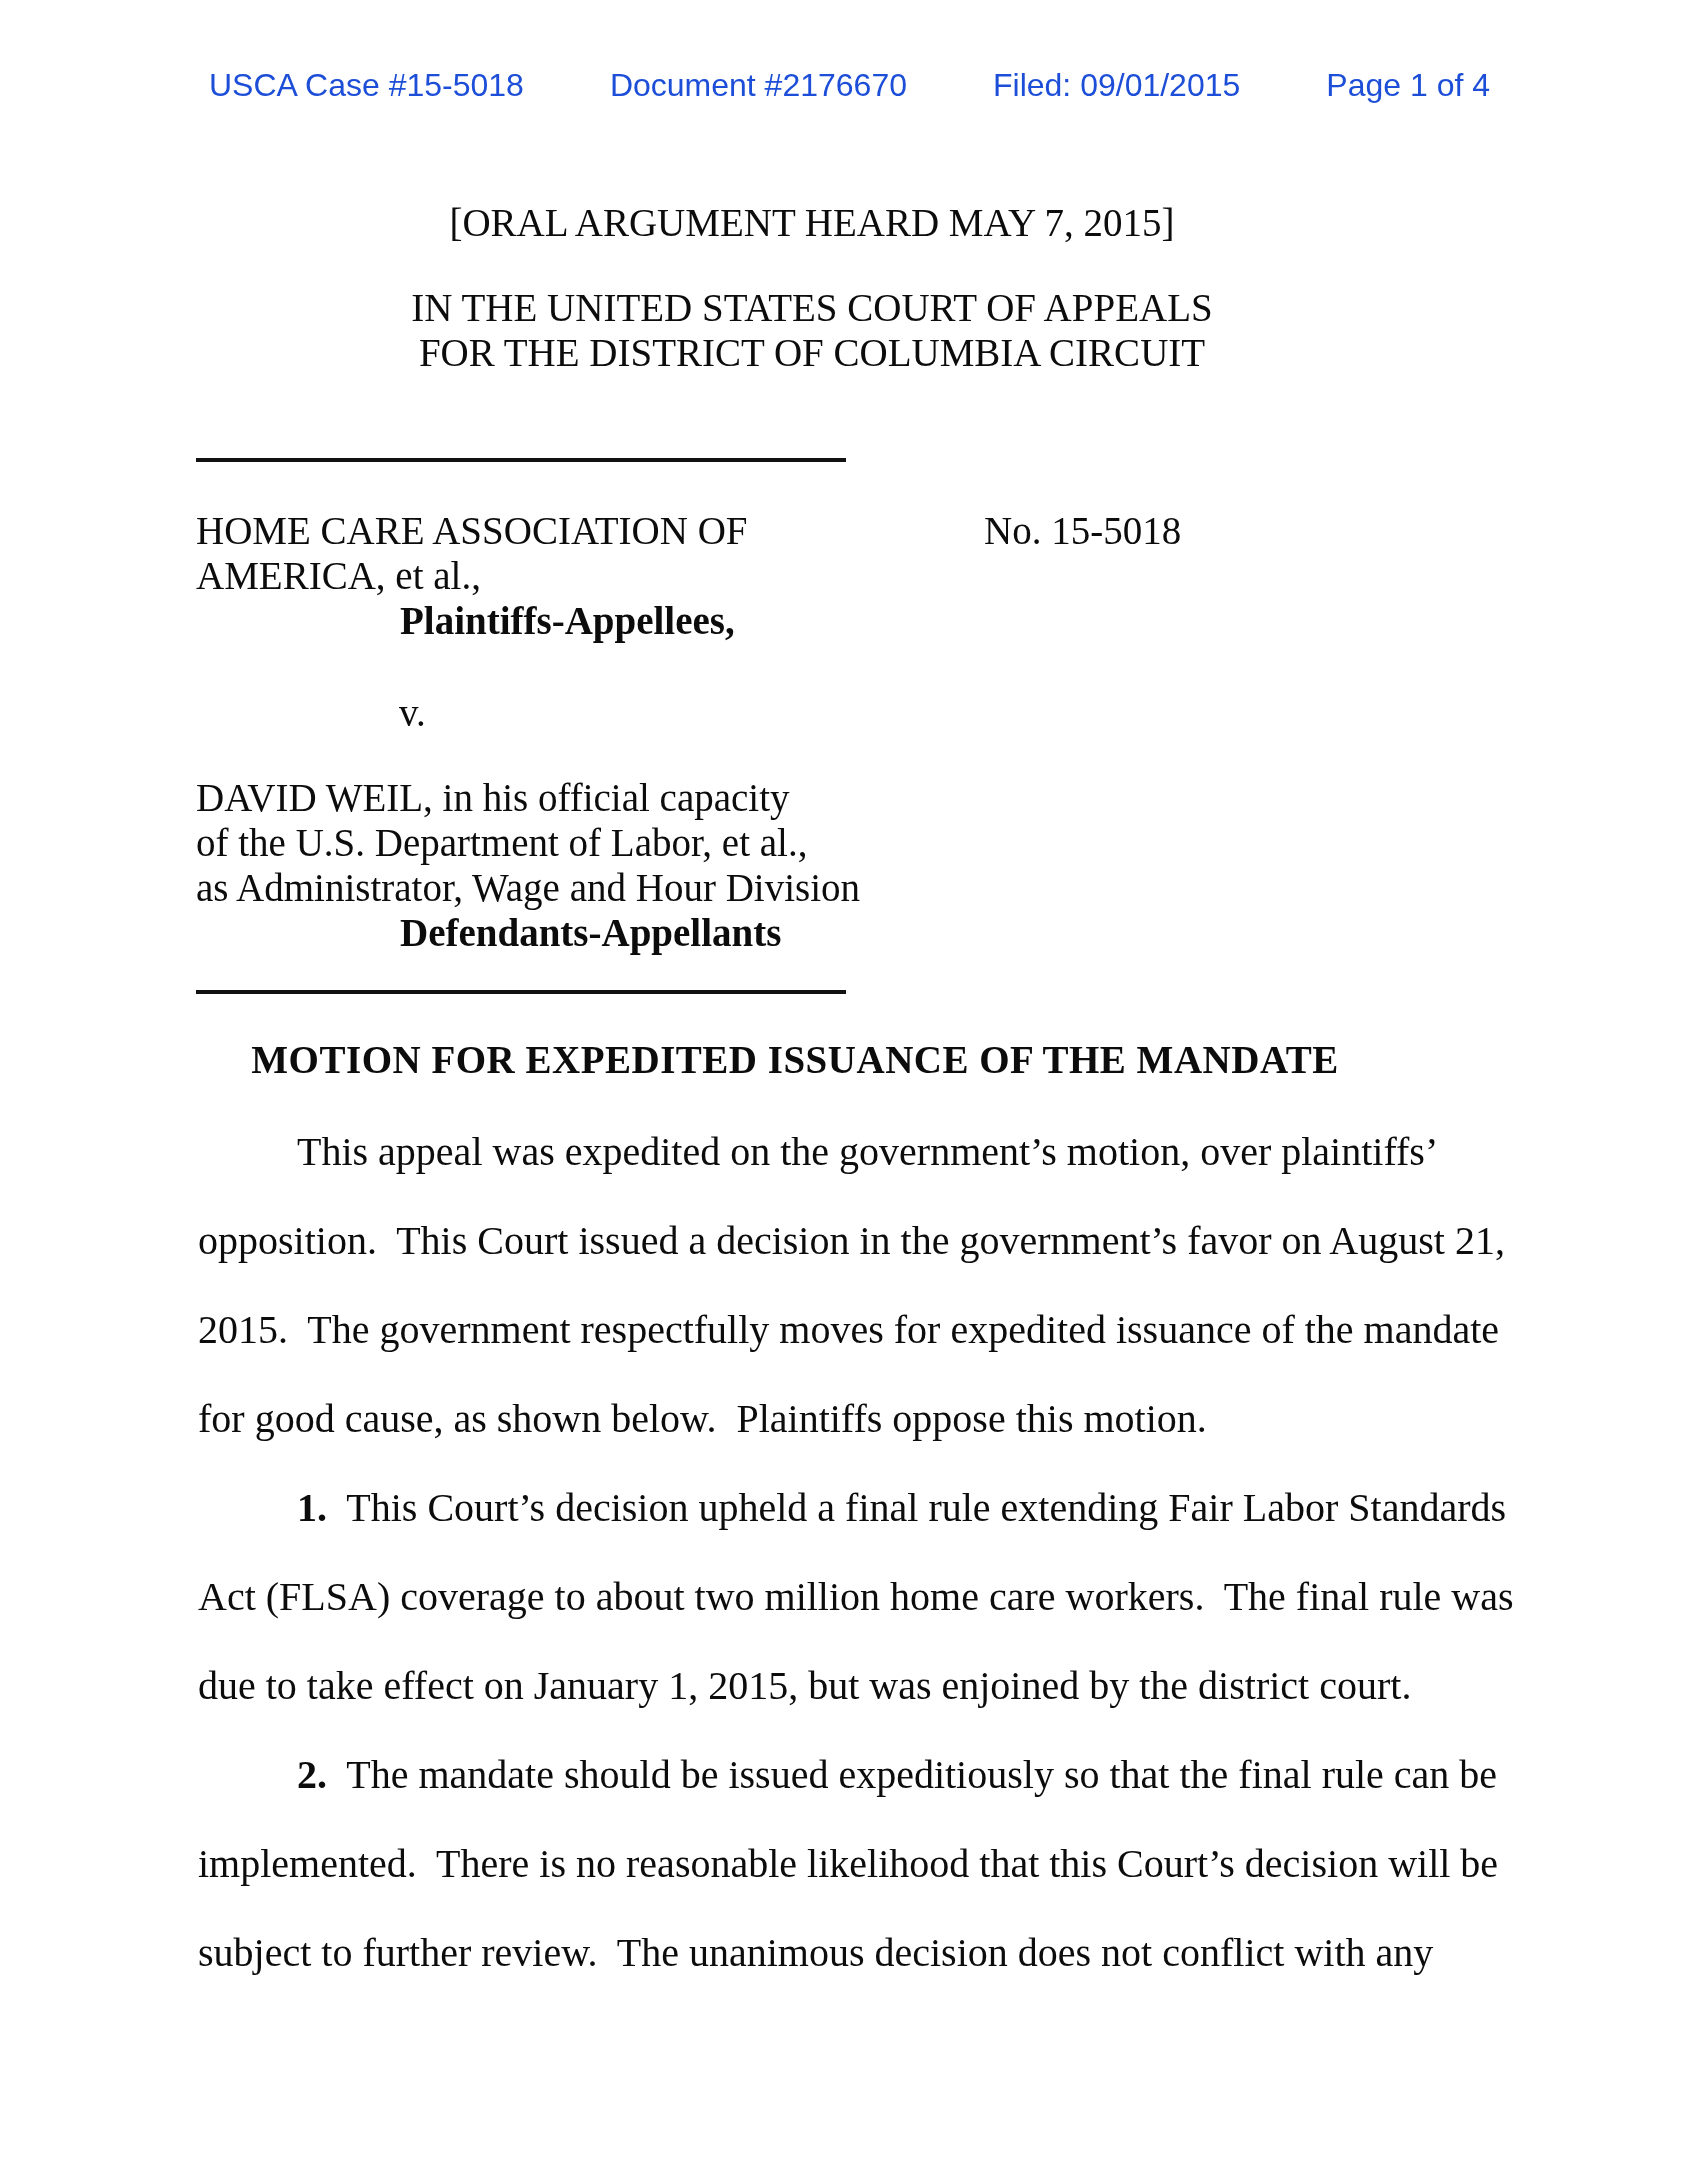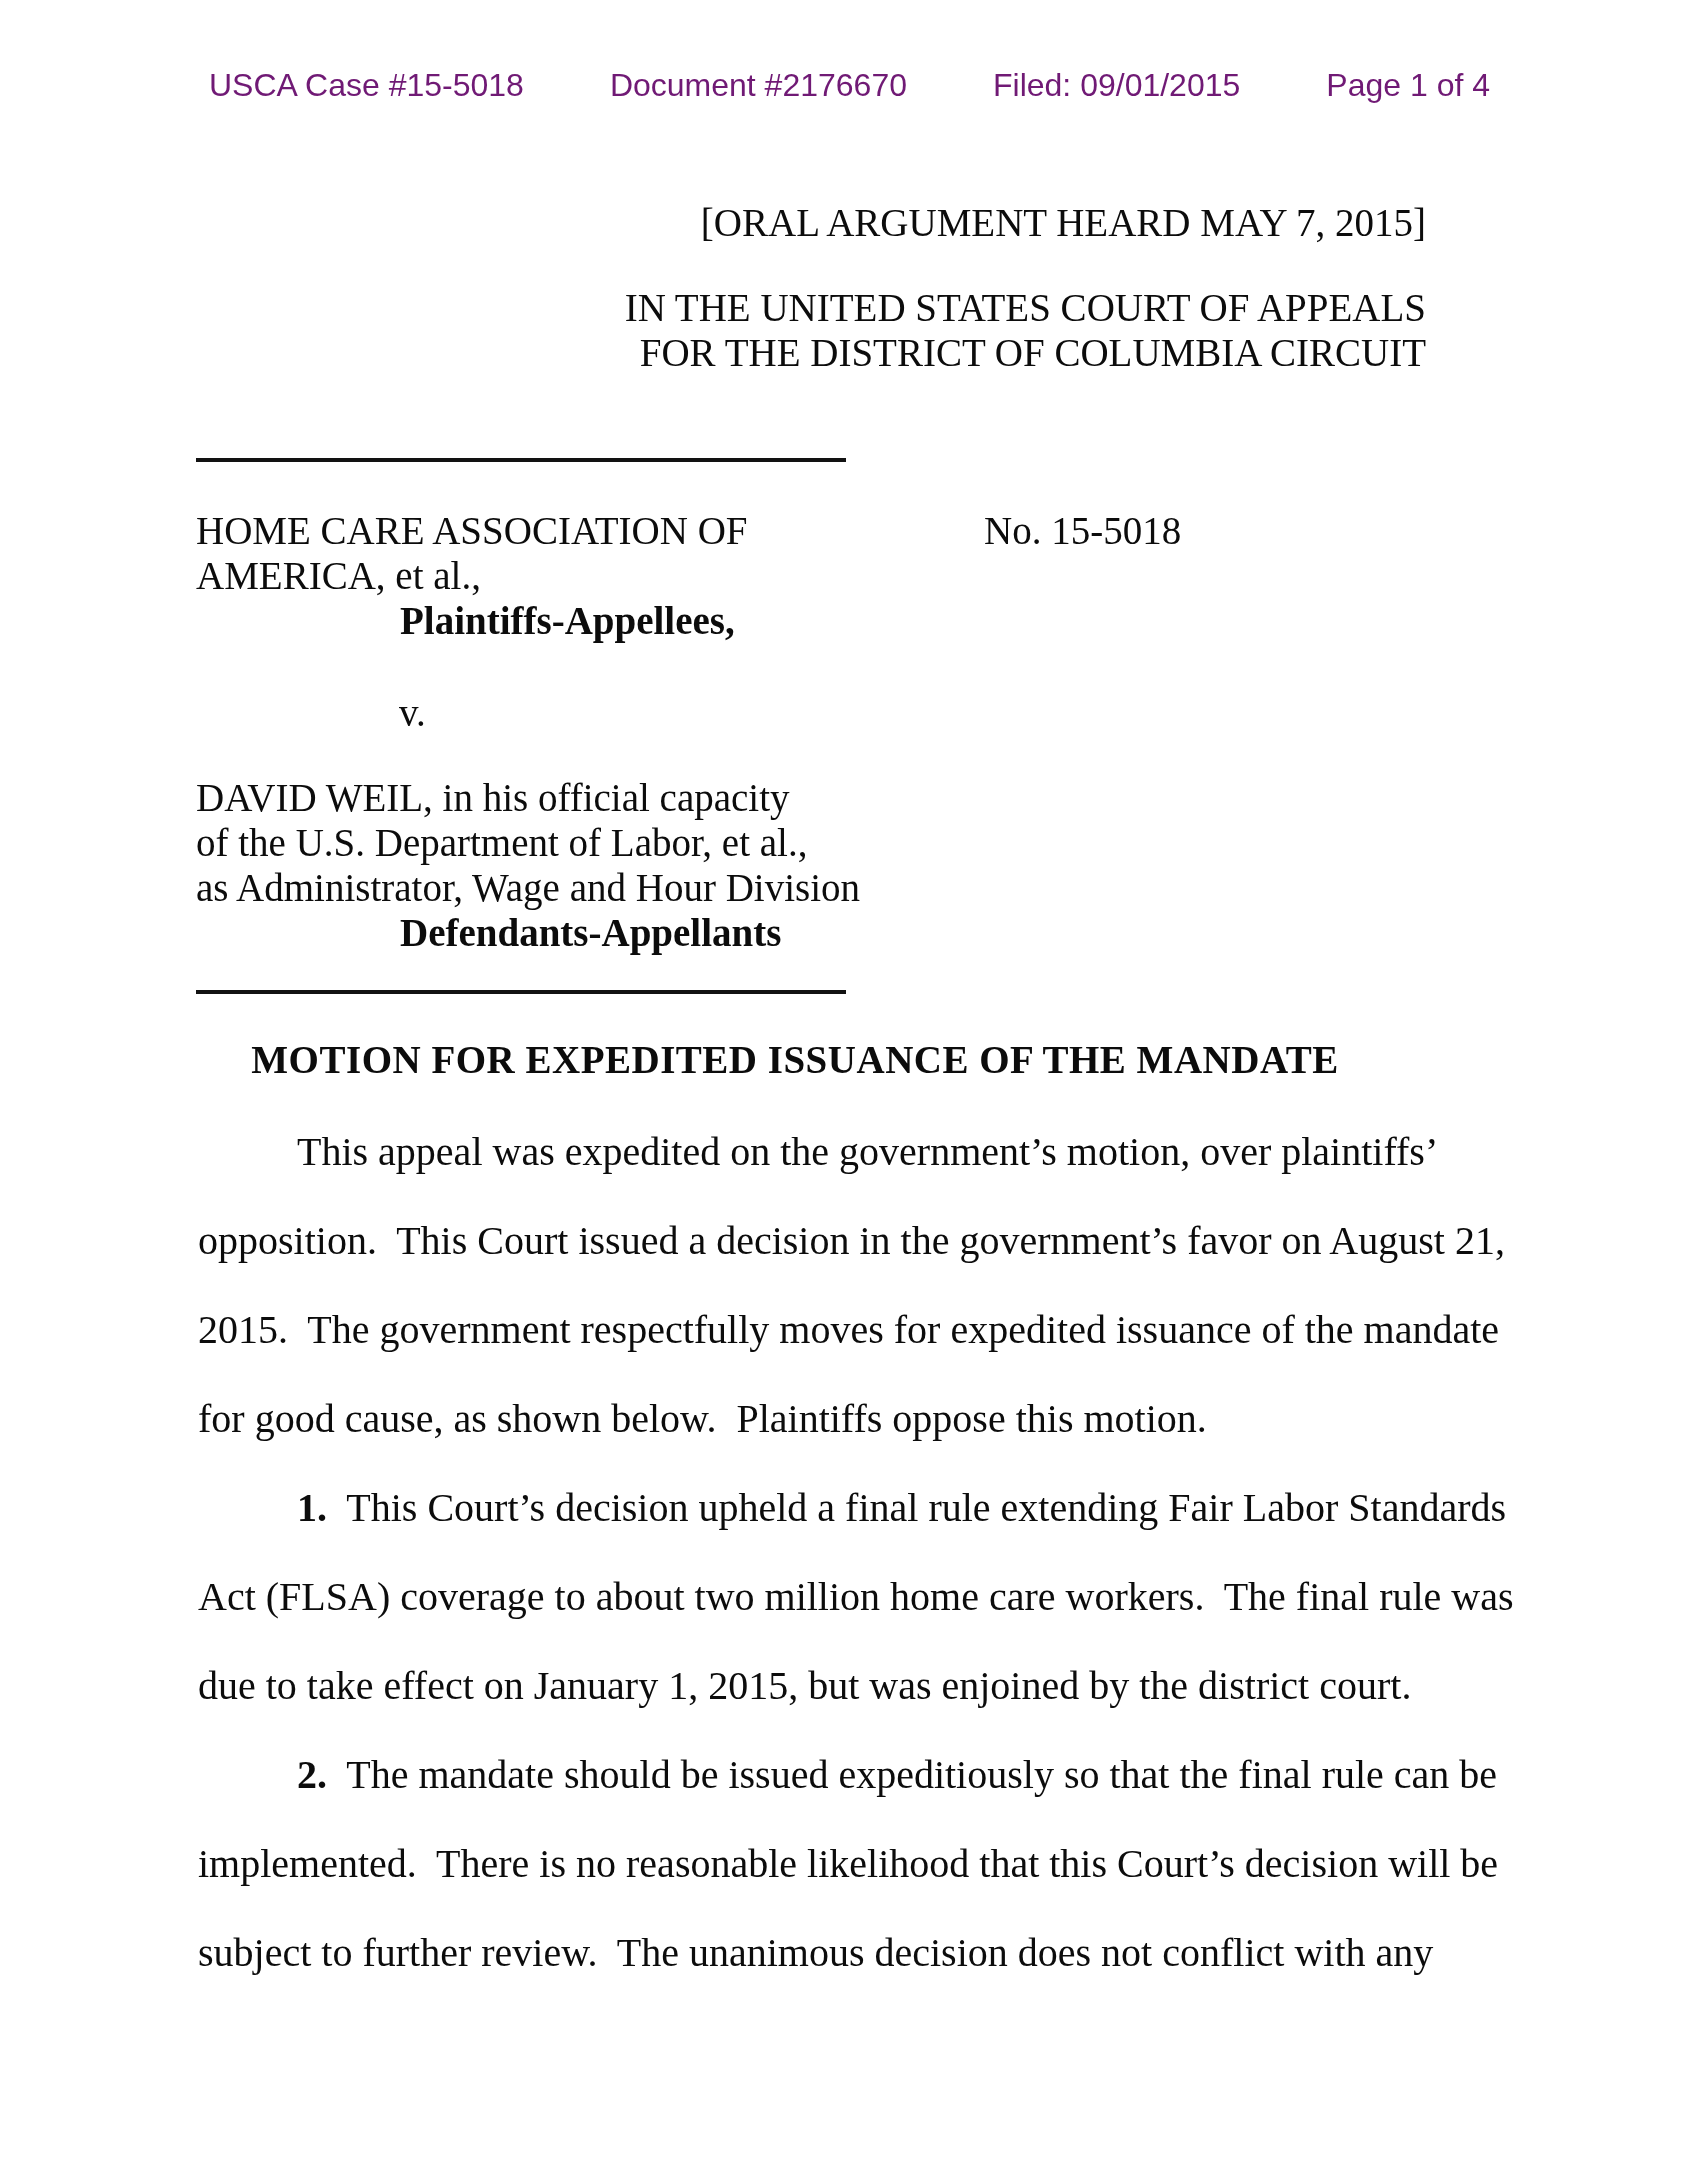--- a/index.html
+++ b/index.html
@@ -27,21 +27,21 @@
     font-family: "Liberation Sans", "DejaVu Sans", sans-serif;
     font-size: 32px;
     line-height: 36px;
     color: #de4044;
     white-space: nowrap;
   }
   .content-center {
     position: absolute;
     left: 198px;
     width: 1228px;
-    text-align: right;
+    text-align: center;
   }
   .oral {
     top: 200px;
     font-size: 39px;
     line-height: 45px;
   }
   .court {
     top: 285px;
     font-size: 39px;
     line-height: 45px;
@@ -108,21 +108,21 @@
   }
   .pnum {
     font-weight: bold;
   }
 </style>
 </head>
 <body>
 
 <div class="page" style="background: rgb(255, 255, 255); color: rgb(12, 12, 12);">
 
-  <header class="stamp" style="color: #701a75;">
+  <header class="stamp" style="color: #1d4ed8;">
     <span>USCA Case #15-5018</span>
     <span>Document #2176670</span>
     <span>Filed: 09/01/2015</span>
     <span>Page 1 of 4</span>
   </header>
 
   <div class="content-center oral">[ORAL ARGUMENT HEARD MAY 7, 2015]</div>
 
   <div class="content-center court">
     <div>IN THE UNITED STATES COURT OF APPEALS</div>

